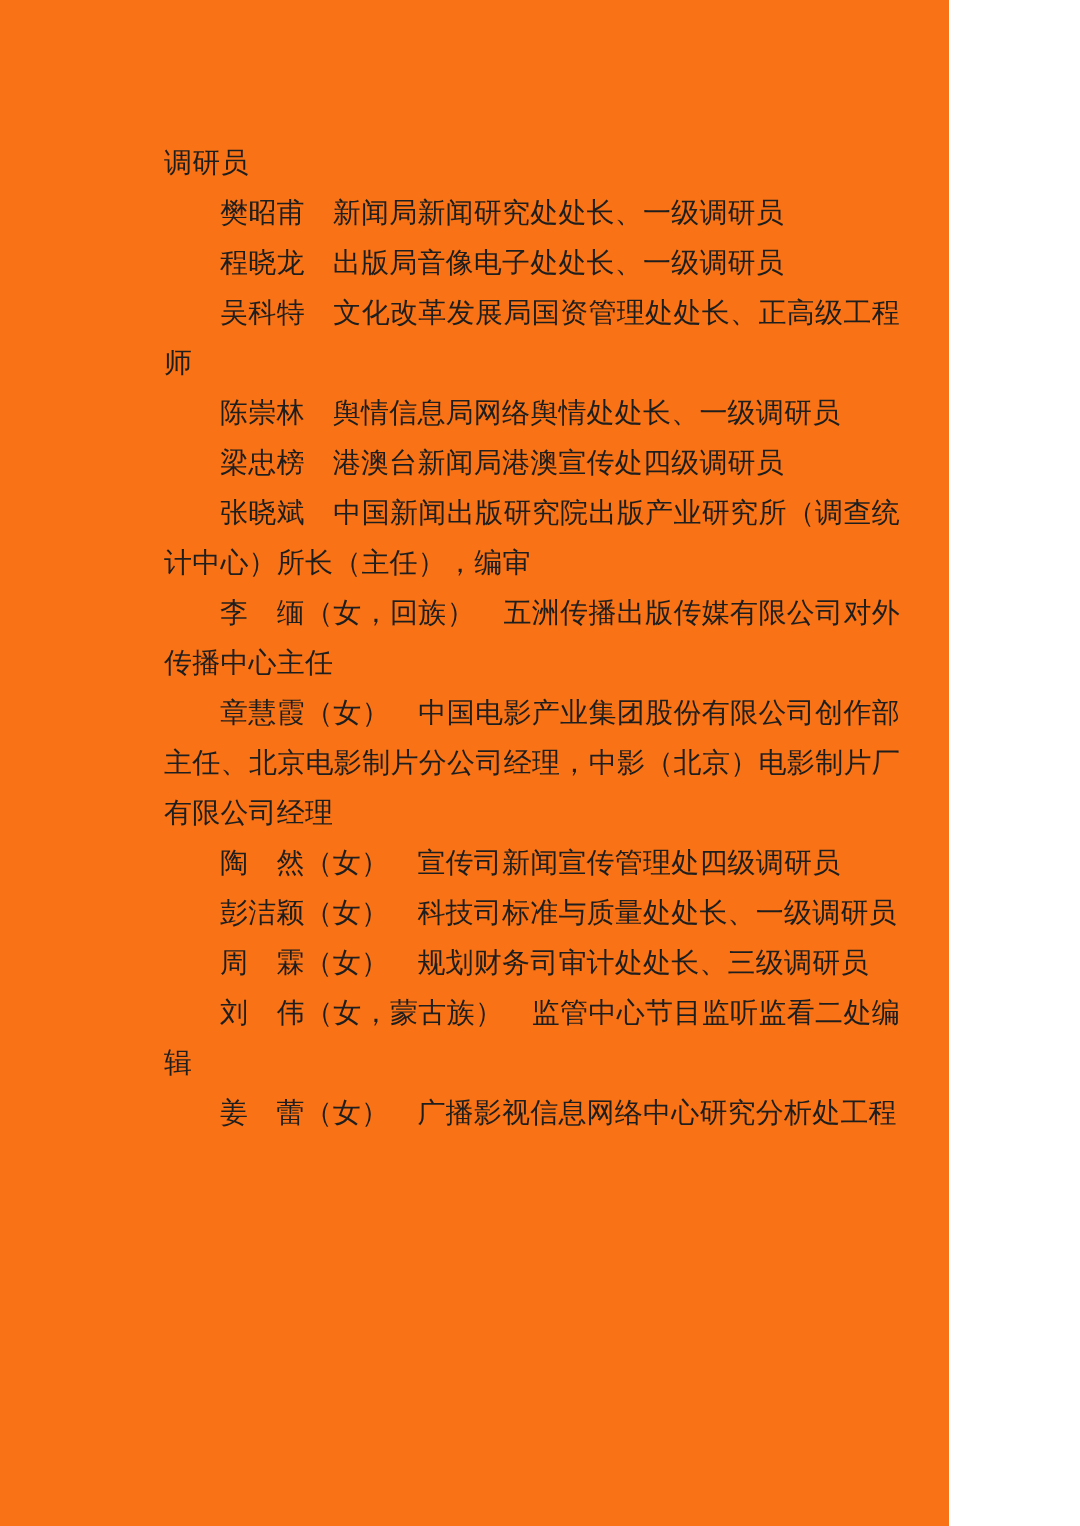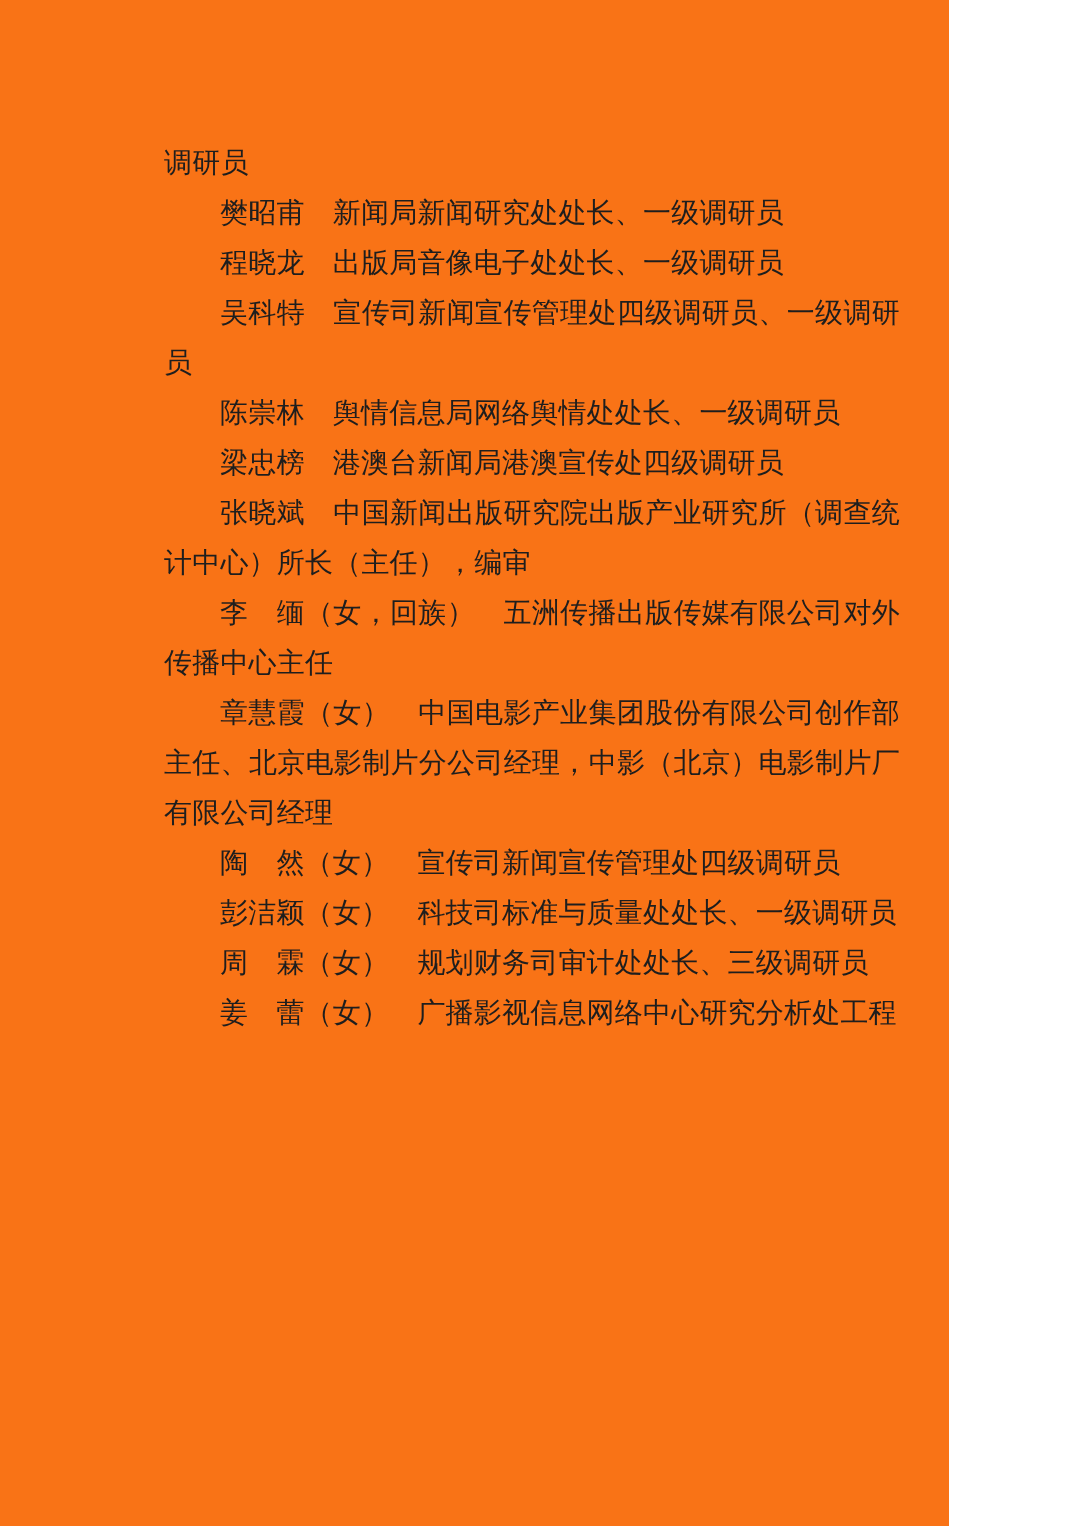--- a/index.html
+++ b/index.html
@@ -63,21 +63,21 @@
   <div class="body-text">
 
     <p class="fragment">调研员</p>
 
     <div>
 
         <p class="entry">樊昭甫　新闻局新闻研究处处长、一级调研员</p>
 
         <p class="entry">程晓龙　出版局音像电子处处长、一级调研员</p>
 
-        <p class="entry">吴科特　宣传司新闻宣传管理处四级调研员、一级调研员</p>
+        <p class="entry">吴科特　文化改革发展局国资管理处处长、正高级工程师</p>
 
         <p class="entry">陈崇林　舆情信息局网络舆情处处长、一级调研员</p>
 
         <p class="entry">梁忠榜　港澳台新闻局港澳宣传处四级调研员</p>
 
         <p class="entry">张晓斌　中国新闻出版研究院出版产业研究所（调查统计中心）所长（主任），编审</p>
 
         <p class="entry">李　缅（女，回族）　五洲传播出版传媒有限公司对外传播中心主任</p>
 
         <p class="entry">章慧霞（女）　中国电影产业集团股份有限公司创作部主任、北京电影制片分公司经理，中影（北京）电影制片厂有限公司经理</p>
@@ -86,20 +86,21 @@
 
     <div>
 
         <p class="entry">陶　然（女）　宣传司新闻宣传管理处四级调研员</p>
 
         <p class="entry">彭洁颖（女）　科技司标准与质量处处长、一级调研员</p>
 
         <p class="entry">周　霖（女）　规划财务司审计处处长、三级调研员</p>
 
 
+        <p class="entry">刘　伟（女，蒙古族）　监管中心节目监听监看二处编辑</p>
 
 
         <p class="entry">姜　蕾（女）　广播影视信息网络中心研究分析处工程</p>
       </div>
 
   </div>
 
   <div class="page-number">39</div>
 </div>
 

